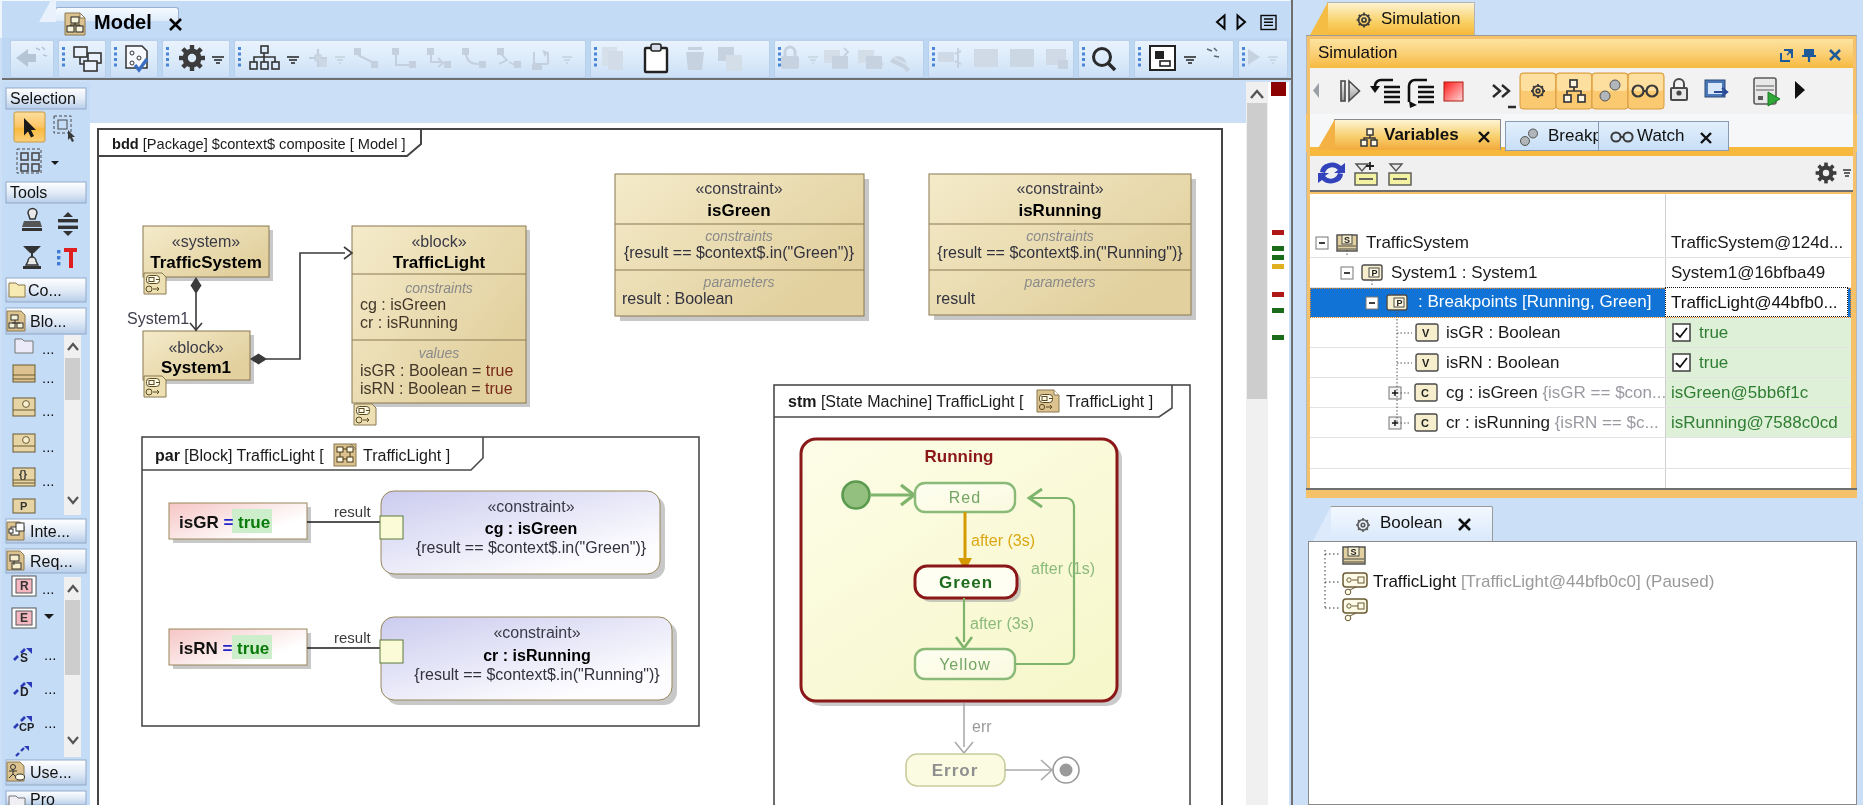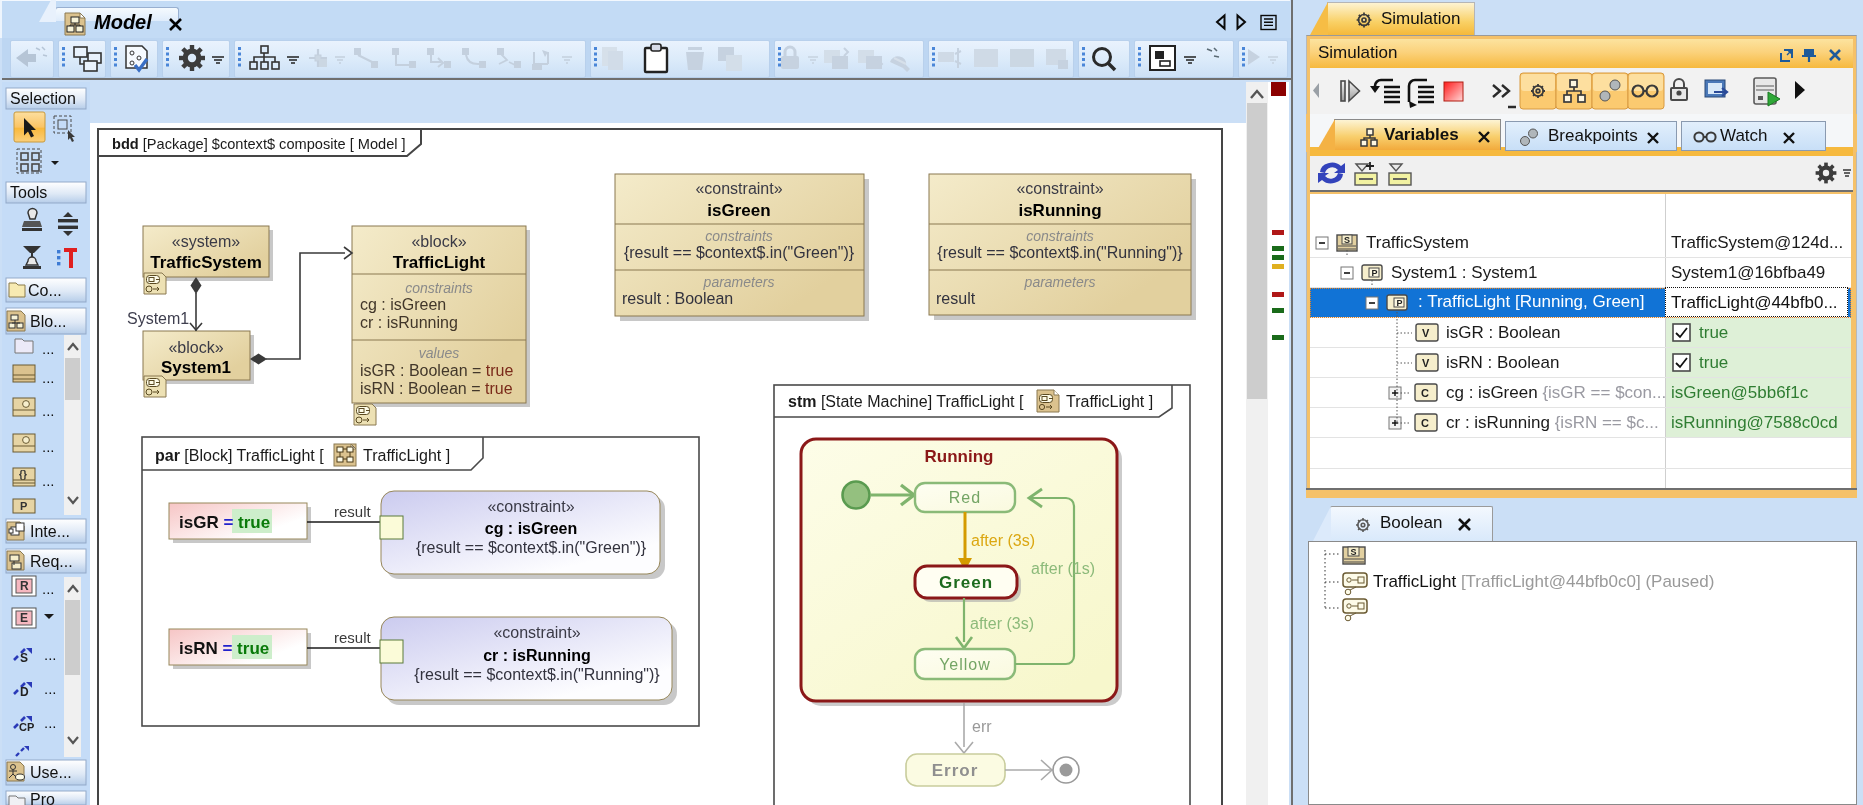--- a/index.html
+++ b/index.html
@@ -3,21 +3,21 @@
 <meta charset="utf-8">
 <style>
 * { margin:0; padding:0; box-sizing:border-box; }
 html,body { width:1863px; height:805px; overflow:hidden; }
 body { font-family:"Liberation Sans", sans-serif; background:#cde0f6; position:relative; }
 .abs { position:absolute; }
 #root { position:absolute; left:0; top:0; width:1863px; height:805px; background:#cbdff6; }
 
 
 #tabbar { left:0; top:0; width:1290px; height:38px; background:#c3dbf5; border-left:2px solid #eef5fd; border-top:1px solid #f3f8fe;}
-#modeltab { left:55px; top:7px; width:124px; height:14px; background:linear-gradient(#f5fafe,#dfecfb); border:1px solid #98afd0; border-bottom:none; border-radius:3px 3px 0 0;font-style:italic; }
+#modeltab { left:55px; top:7px; width:124px; height:14px; background:linear-gradient(#f5fafe,#dfecfb); border:1px solid #98afd0; border-bottom:none; border-radius:3px 3px 0 0; }
 #modeltab .slant { position:absolute; left:-17px; bottom:-1px; width:0; height:0; border-bottom:31px solid #e8f1fc; border-left:17px solid transparent; }
 
 
 #toolbar { left:2px; top:38px; width:1289px; height:42px; background:#bdd6f2; border-bottom:2px solid #6f6f6f; }
 .tgroup { position:absolute; top:2px; height:38px; background:linear-gradient(#e9f2fd 0%,#dcebfa 50%,#cce0f6 100%); border:1px solid #b8d0ec; border-radius:2px; }
 
 
 #sidebar { left:2px; top:82px; width:88px; height:723px; background:#c5dcf7; }
 
 
@@ -803,21 +803,21 @@
   <svg class="abs" style="left:12px;top:6px" width="22" height="20" viewBox="0 0 22 20">
         <circle cx="7" cy="13" r="4.5" fill="#b0b6ba" stroke="#555"></circle>
         <circle cx="15" cy="5.5" r="4.5" fill="#b0b6ba" stroke="#555"></circle>
       </svg>
   <div class="abs" style="left:42px;top:4px;font-size:17px;color:#111">Breakpoints</div>
   <svg class="abs" style="left:140px;top:9px" width="14" height="14" viewBox="0 0 14 14">
         <path d="M2 2l10 10M12 2L2 12" stroke="#111" stroke-width="2.4"></path>
       </svg>
 </div>
 
-<div class="abs" style="left:1681px;top:121px;width:145px;height:30px;background:linear-gradient(#e2effc,#c8dff7);border:1px solid #8a9ab0;padding-left:36px;">
+<div class="abs" style="left:1598px;top:121px;width:131px;height:30px;background:linear-gradient(#e2effc,#c8dff7);border:1px solid #8a9ab0;padding-left:36px;">
   <svg class="abs" style="left:10px;top:7px" width="26" height="16" viewBox="0 0 26 16">
         <g fill="none" stroke="#3a3a3a" stroke-width="2">
           <circle cx="7" cy="8" r="4.6"></circle>
           <circle cx="19" cy="8" r="4.6"></circle>
           <path d="M11.6 8h2.8"></path>
         </g>
       </svg>
   <div class="abs" style="left:38px;top:4px;font-size:17px;color:#111">Watch</div>
   <svg class="abs" style="left:100px;top:9px" width="14" height="14" viewBox="0 0 14 14">
         <path d="M2 2l10 10M12 2L2 12" stroke="#111" stroke-width="2.4"></path>
@@ -894,21 +894,21 @@
   <div class="trow" style="top:94px;background:#1173d6;outline:1px dotted #e8831e;outline-offset:-1px">
     <svg class="abs" style="left:55px;top:8px" width="14" height="14" viewBox="0 0 14 14">
           <rect x="1" y="1" width="12" height="12" fill="#fff" stroke="#777"></rect>
           <path d="M4 7h6" stroke="#111" stroke-width="1.6"></path>
         </svg>
     <svg class="abs" style="left:76px;top:6px" width="22" height="17" viewBox="0 0 22 17">
           <rect x="1" y="1" width="20" height="15" rx="2" fill="#f6eecc" stroke="#4a4a4a" stroke-width="1.4"></rect>
           <rect x="8" y="4" width="10" height="9" fill="#fdf8e2" stroke="#4a4a4a"></rect>
           <text x="10.5" y="12" font-size="9" font-weight="bold" fill="#222">P</text>
         </svg>
-    <span style="position:absolute;left:108px;top:4px;color:#fff">: TrafficLight  [Running, Green]</span>
+    <span style="position:absolute;left:108px;top:4px;color:#fff">: Breakpoints  [Running, Green]</span>
     <span class="abs" style="left:355px;top:-1px;width:183px;height:30px;background:#fff;border:1px dotted #111;color:#111;padding:5px 0 0 5px">TrafficLight@44bfb0...</span>
   </div>
   <div class="trow" style="top:124px">
     <svg class="abs" style="left:105px;top:5px" width="24" height="20" viewBox="0 0 24 20">
           <rect x="1" y="1" width="22" height="17" rx="2" fill="#f6eecc" stroke="#4a4a4a" stroke-width="1.4"></rect>
           <text x="7" y="14" font-size="11" font-weight="bold" fill="#222">V</text>
         </svg>
     <span style="position:absolute;left:136px;top:5px">isGR : Boolean</span>
     <div class="abs" style="left:356px;top:0;width:185px;height:29px;background:#def0d7"></div>
     <svg class="abs" style="left:362px;top:5px" width="19" height="19" viewBox="0 0 19 19">

